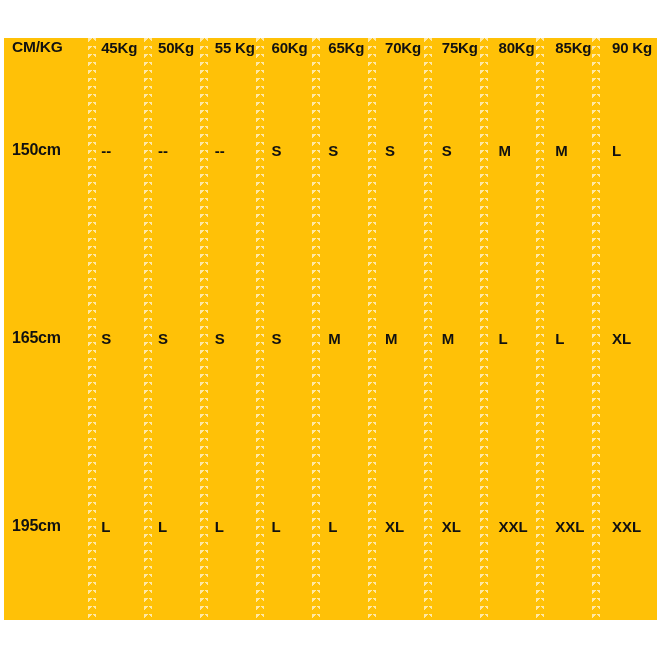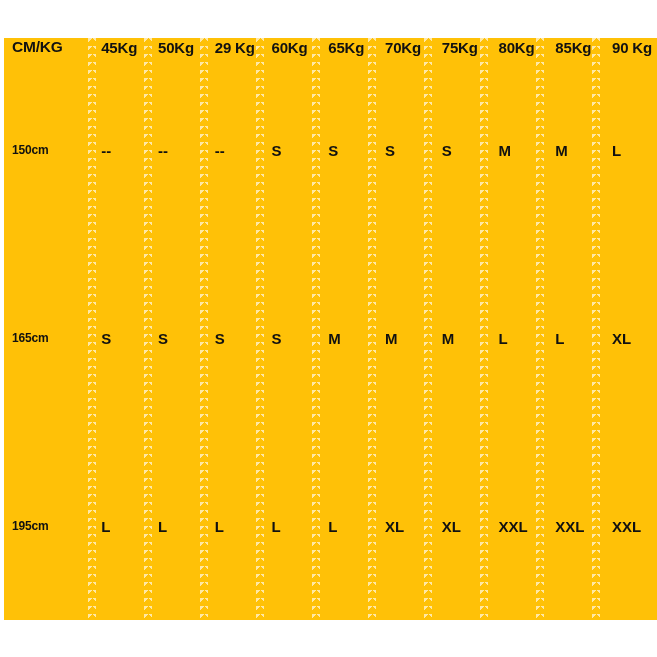--- a/index.html
+++ b/index.html
@@ -49,21 +49,21 @@
   table.size-table col.datacol { width: 56px; }
 
   thead th {
     font-size: 15.5px;
     letter-spacing: -0.2px;
   }
   thead th.corner {
     font-size: 15.5px;
   }
   tbody th.rowlabel {
-    font-size: 12px;
+    font-size: 16px;
     letter-spacing: -0.2px;
   }
   tbody td.cell {
     font-size: 15px;
   }
 
   
   .zig {
     position: absolute;
     top: 0;
@@ -117,21 +117,21 @@
           <col class="datacol">
           <col class="datacol">
           <col class="datacol">
           <col class="datacol">
       </colgroup>
       <thead>
         <tr>
           <th class="corner">CM/KG</th>
           <th>45Kg</th>
           <th>50Kg</th>
-          <th>29 Kg</th>
+          <th>55 Kg</th>
           <th>60Kg</th>
           <th>65Kg</th>
           <th>70Kg</th>
           <th>75Kg</th>
           <th>80Kg</th>
           <th>85Kg</th>
           <th>90 Kg</th>
         </tr>
       </thead>
       <tbody>

